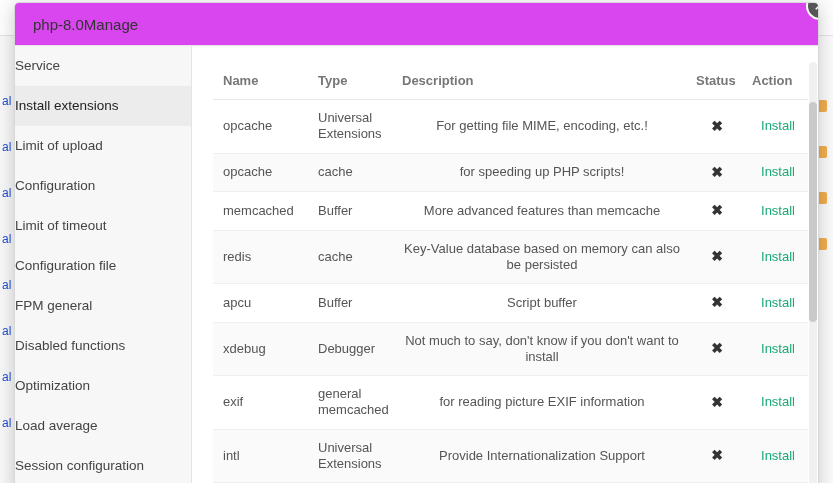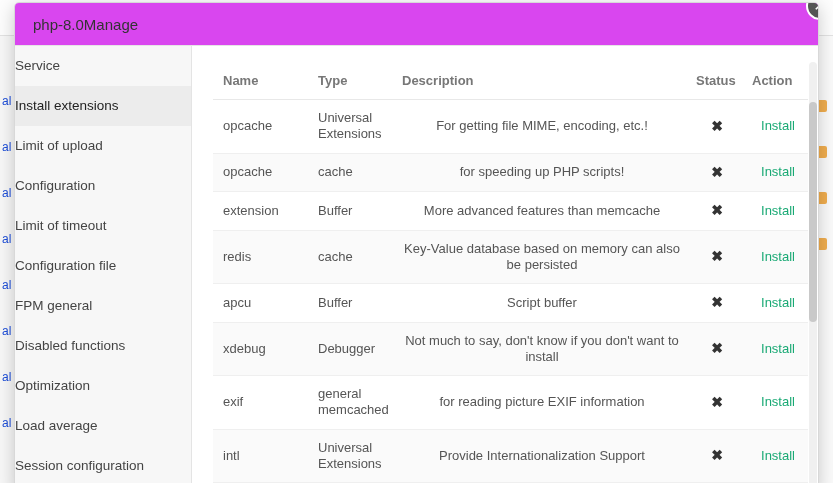--- a/index.html
+++ b/index.html
@@ -261,21 +261,21 @@
                 <td class="col-action"><span class="install-link">Install</span></td>
               </tr>
               <tr class="alt">
                 <td class="col-name">opcache</td>
                 <td class="col-type">cache</td>
                 <td class="col-desc">for speeding up PHP scripts!</td>
                 <td class="col-status"><span class="status-x">✖</span></td>
                 <td class="col-action"><span class="install-link">Install</span></td>
               </tr>
               <tr>
-                <td class="col-name">extension</td>
+                <td class="col-name">memcached</td>
                 <td class="col-type">Buffer</td>
                 <td class="col-desc">More advanced features than memcache</td>
                 <td class="col-status"><span class="status-x">✖</span></td>
                 <td class="col-action"><span class="install-link">Install</span></td>
               </tr>
               <tr class="alt">
                 <td class="col-name">redis</td>
                 <td class="col-type">cache</td>
                 <td class="col-desc">Key-Value database based on memory can also be persisted</td>
                 <td class="col-status"><span class="status-x">✖</span></td>

